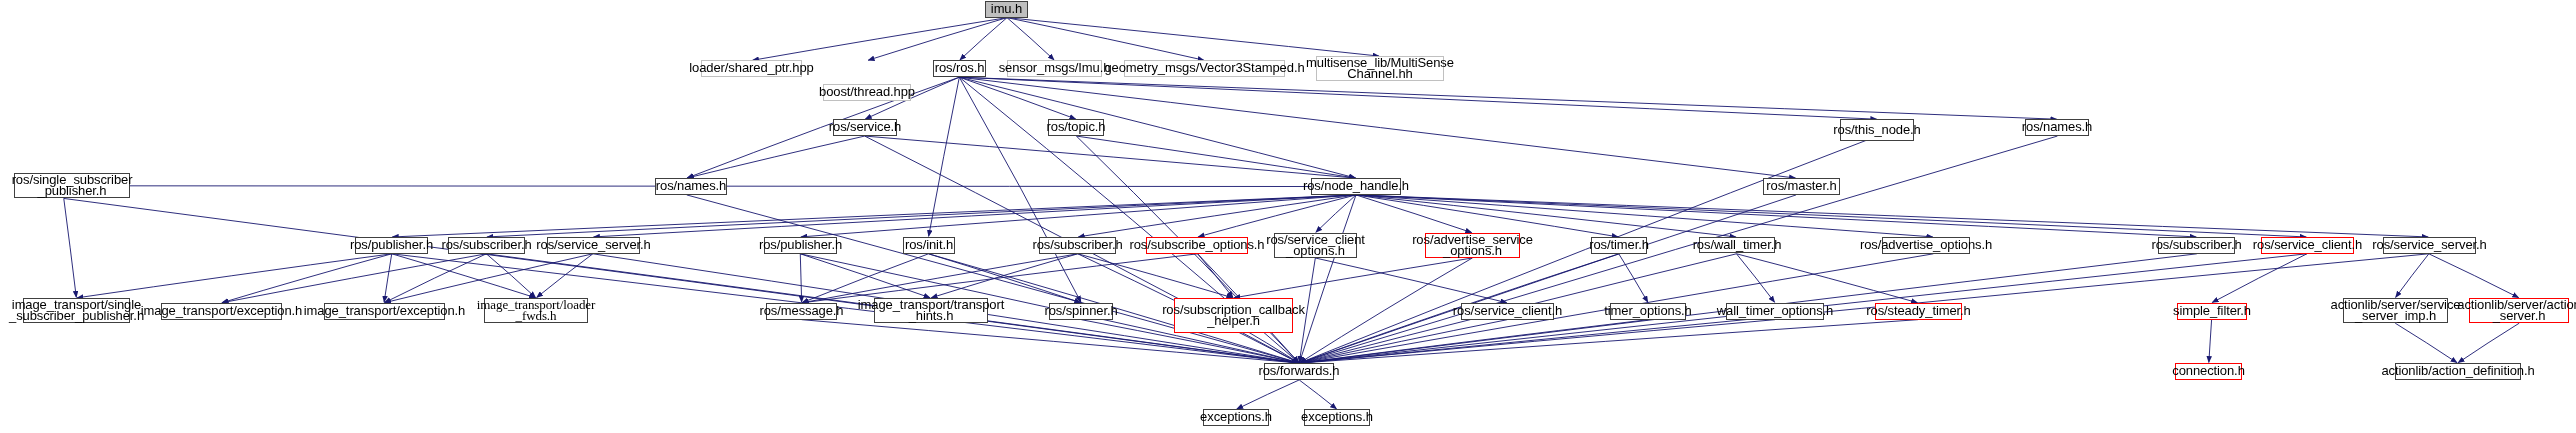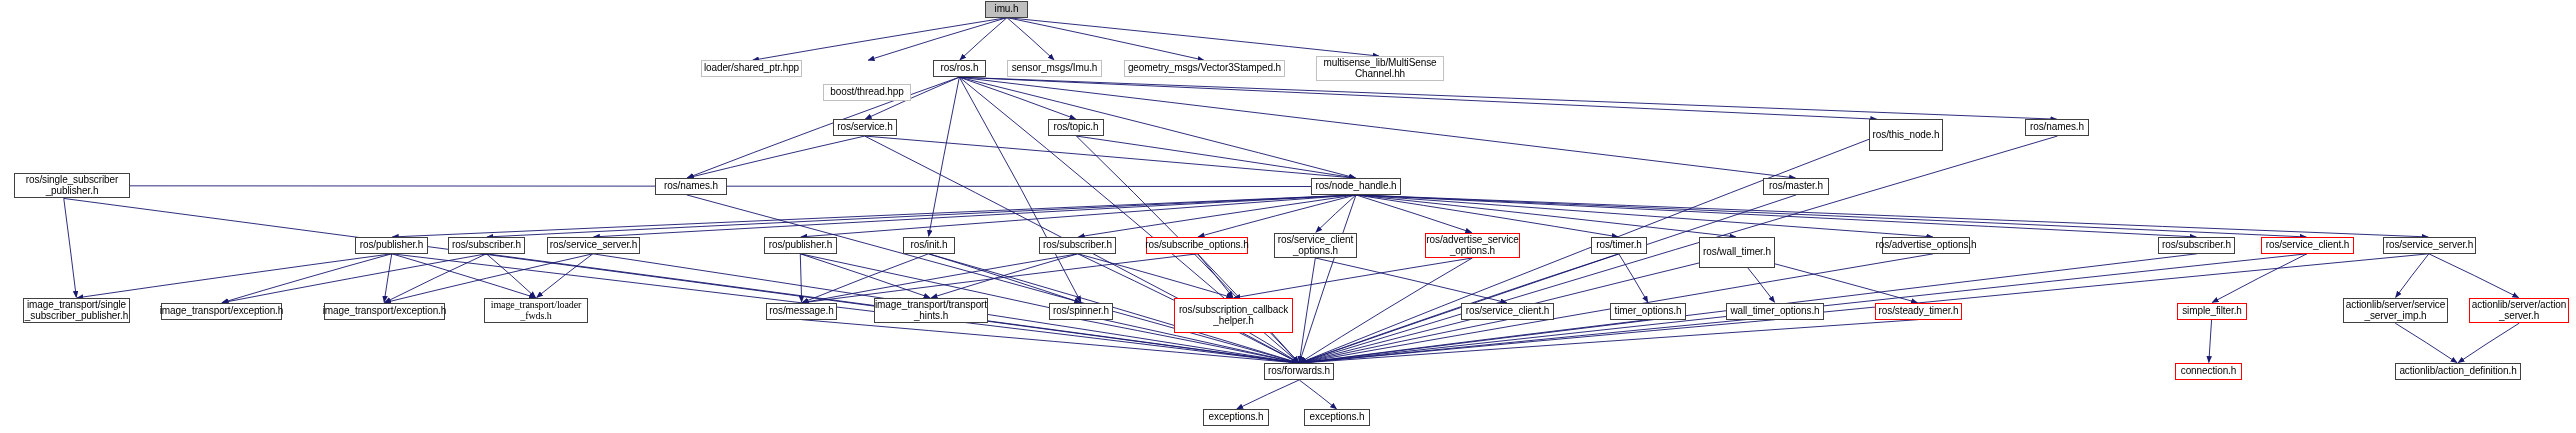--- a/index.html
+++ b/index.html
@@ -26,21 +26,21 @@
   .node {
     position: absolute;
     box-sizing: border-box;
     display: flex;
     align-items: center;
     justify-content: center;
     text-align: center;
     background: #ffffff;
     border: 0.7px solid #808080;
     color: #000000;
-    font-size: 10px;
+    font-size: 13px;
     line-height: 10.5px;
     white-space: pre-line;
     letter-spacing: -0.1px;
     z-index: 3;
   }
   .node.solid  { border: 0.7px solid #404040; }
   .node.red    { border: 0.7px solid #ff0000; }
   .node.root   { background: #bfbfbf; border: 0.7px solid #404040; }
   .node.plain  { border: 0.7px solid #c0c0c0; }
 </style>
@@ -156,40 +156,40 @@
 <div class="node root" style="left: 985px; top: 0.7px; width: 43px; height: 17px;">imu.h</div>
     <div class="node plain" style="left: 701px; top: 60px; width: 101px; height: 17px;">loader/shared_ptr.hpp</div>
     <div class="node plain" style="left: 823px; top: 60px; width: 88px; height: 17px; margin-top: 24px;">boost/thread.hpp</div>
     <div class="node solid" style="left: 933px; top: 60px; width: 53px; height: 17px;">ros/ros.h</div>
     <div class="node plain" style="left: 1007px; top: 60px; width: 95px; height: 17px;">sensor_msgs/Imu.h</div>
     <div class="node plain" style="left: 1124px; top: 60px; width: 161px; height: 17px;">geometry_msgs/Vector3Stamped.h</div>
     <div class="node plain" style="left: 1316px; top: 56px; width: 128px; height: 25px;">multisense_lib/MultiSense
 Channel.hh</div>
     <div class="node solid" style="left: 833px; top: 119px; width: 64px; height: 17px;">ros/service.h</div>
     <div class="node solid" style="left: 1048px; top: 119px; width: 56px; height: 17px;">ros/topic.h</div>
-    <div class="node solid" style="left: 1840px; top: 119px; width: 74px; height: 32px; margin-left: 29px;">ros/this_node.h</div>
+    <div class="node solid" style="left: 1840px; top: 119px; width: 74px; height: 22px;">ros/this_node.h</div>
     <div class="node solid" style="left: 2025px; top: 119px; width: 64px; height: 17px;">ros/names.h</div>
     <div class="node solid" style="left: 14px; top: 173px; width: 116px; height: 25px;">ros/single_subscriber
 _publisher.h</div>
     <div class="node solid" style="left: 655px; top: 178px; width: 72px; height: 17px;">ros/names.h</div>
     <div class="node solid" style="left: 1311px; top: 178px; width: 90px; height: 17px;">ros/node_handle.h</div>
-    <div class="node solid" style="left: 1763px; top: 178px; width: 66px; height: 17px;">ros/master.h</div>
+    <div class="node solid" style="left: 1763px; top: 178px; width: 77px; height: 17px;">ros/master.h</div>
     <div class="node solid" style="left: 355px; top: 237px; width: 73px; height: 17px;">ros/publisher.h</div>
     <div class="node solid" style="left: 448px; top: 237px; width: 77px; height: 17px;">ros/subscriber.h</div>
     <div class="node solid" style="left: 547px; top: 237px; width: 93px; height: 17px;">ros/service_server.h</div>
     <div class="node solid" style="left: 764px; top: 237px; width: 73px; height: 17px;">ros/publisher.h</div>
     <div class="node solid" style="left: 903px; top: 237px; width: 52px; height: 17px;">ros/init.h</div>
     <div class="node solid" style="left: 1039px; top: 237px; width: 77px; height: 17px;">ros/subscriber.h</div>
     <div class="node red" style="left: 1146px; top: 237px; width: 102px; height: 17px;">ros/subscribe_options.h</div>
     <div class="node solid" style="left: 1274px; top: 233px; width: 83px; height: 25px;">ros/service_client
 _options.h</div>
     <div class="node red" style="left: 1425px; top: 233px; width: 95px; height: 25px;">ros/advertise_service
 _options.h</div>
     <div class="node solid" style="left: 1591px; top: 237px; width: 56px; height: 17px;">ros/timer.h</div>
-    <div class="node solid" style="left: 1699px; top: 237px; width: 76px; height: 31px;">ros/wall_timer.h</div>
+    <div class="node solid" style="left: 1699px; top: 237px; width: 76px; height: 16px;">ros/wall_timer.h</div>
     <div class="node solid" style="left: 1882px; top: 237px; width: 88px; height: 17px;">ros/advertise_options.h</div>
     <div class="node solid" style="left: 2158px; top: 237px; width: 77px; height: 17px;">ros/subscriber.h</div>
     <div class="node red" style="left: 2261px; top: 237px; width: 93px; height: 17px;">ros/service_client.h</div>
     <div class="node solid" style="left: 2383px; top: 237px; width: 93px; height: 17px;">ros/service_server.h</div>
     <div class="node solid" style="left: 23px; top: 298px; width: 107px; height: 25px;">image_transport/single
 _subscriber_publisher.h</div>
     <div class="node solid" style="left: 161px; top: 303px; width: 121px; height: 17px;">image_transport/exception.h</div>
     <div class="node solid" style="left: 324px; top: 303px; width: 121px; height: 17px;">image_transport/exception.h</div>
     <div class="node solid" style="left: 484px; top: 298px; width: 104px; height: 25px; font-family: Liberation Serif, serif;">image_transport/loader
 _fwds.h</div>

